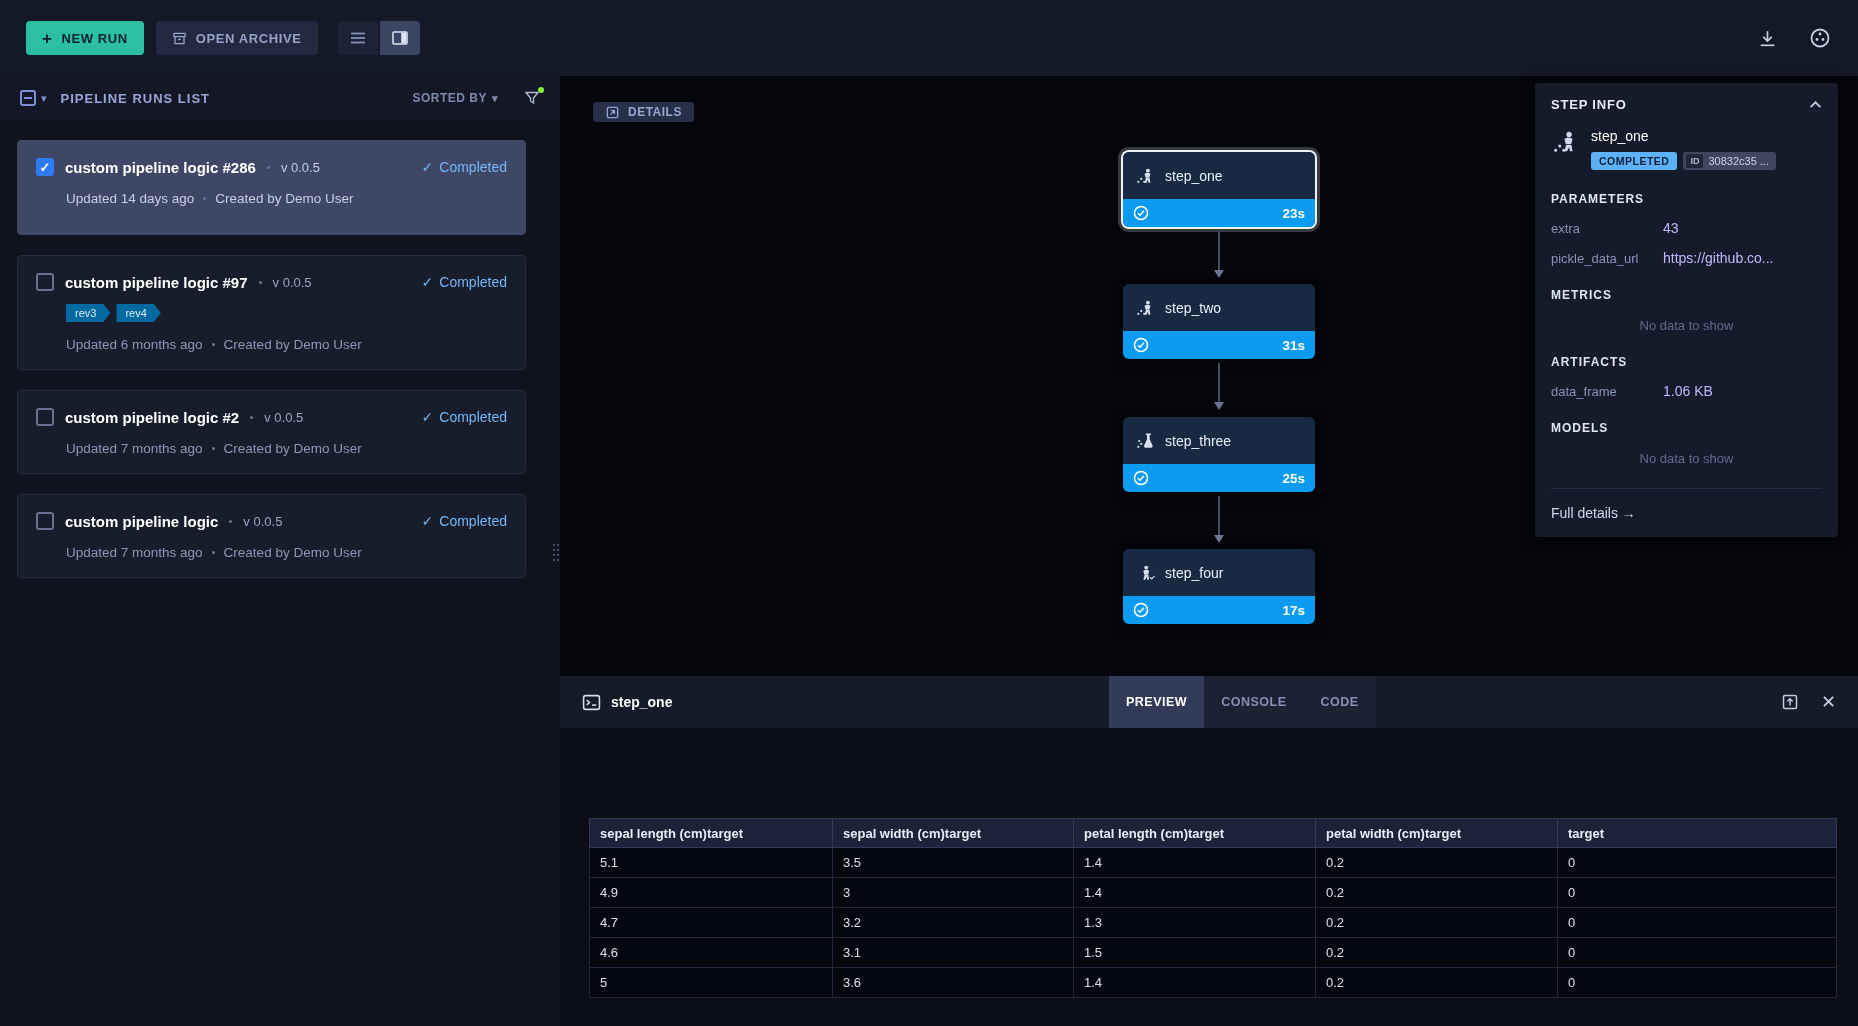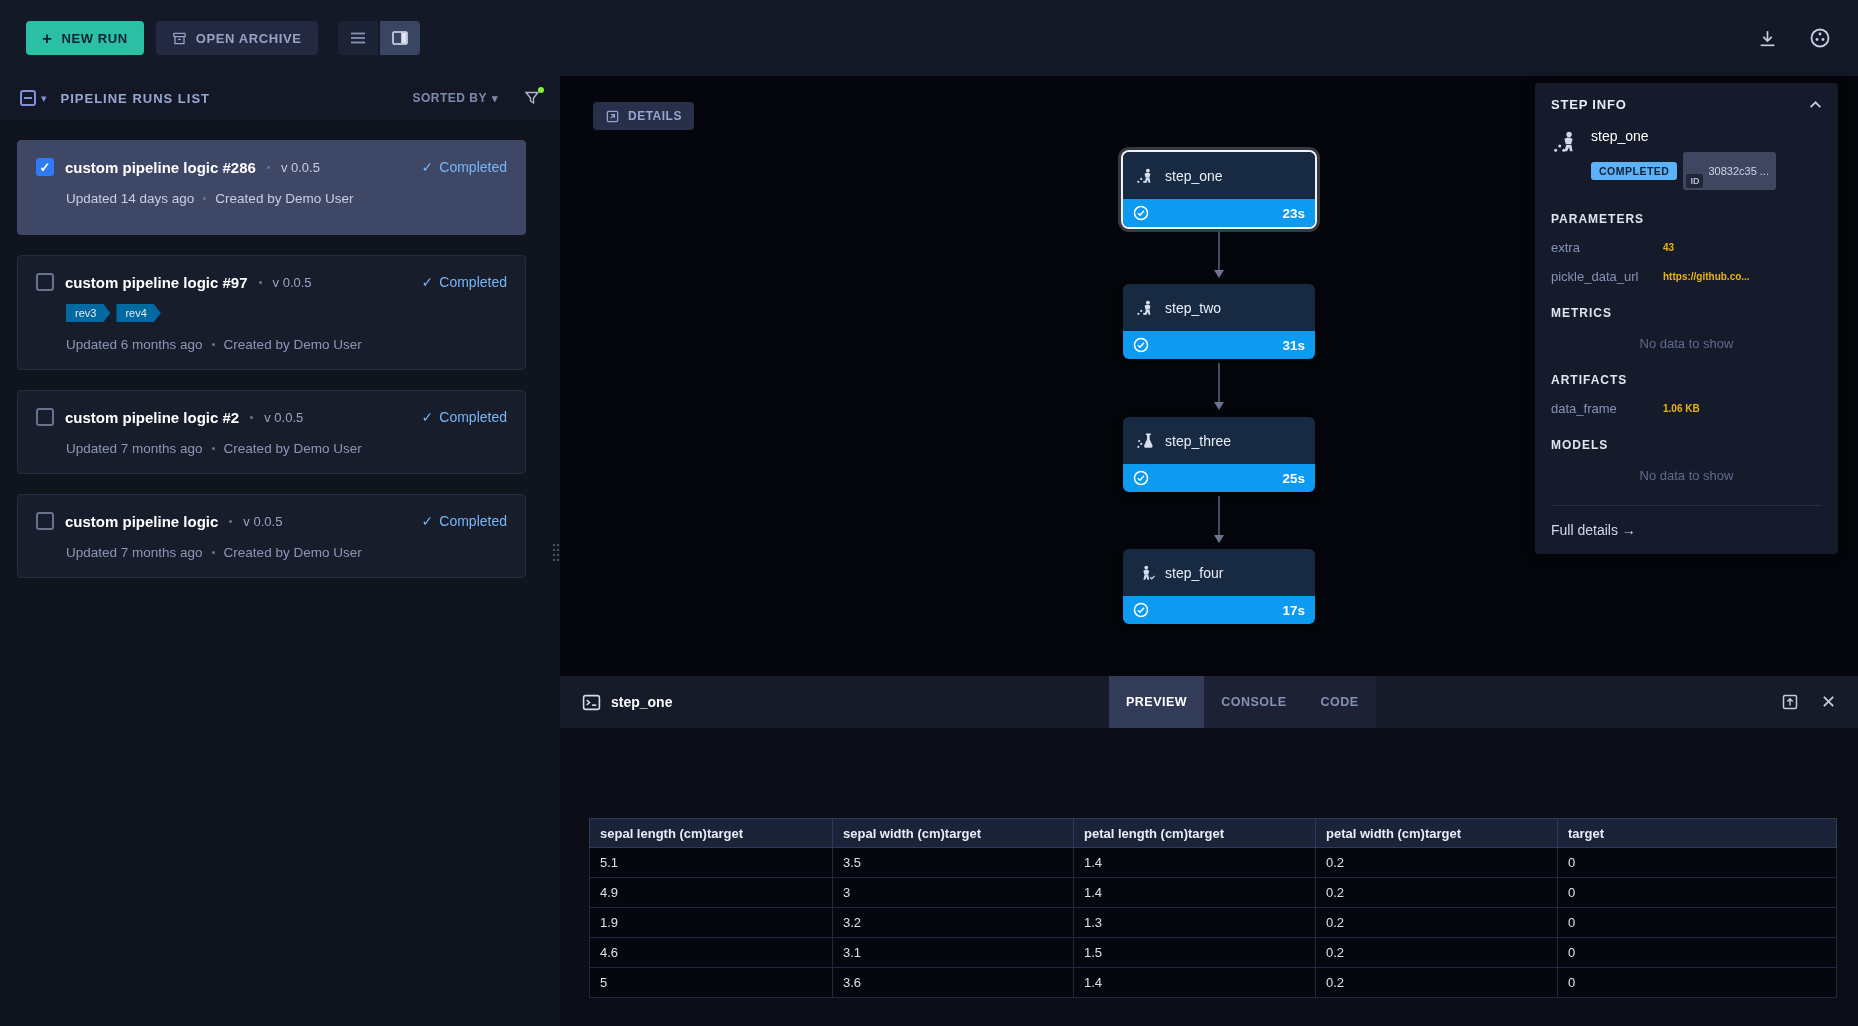--- a/index.html
+++ b/index.html
@@ -58,21 +58,21 @@
          clip-path:polygon(0 0, calc(100% - 7px) 0, 100% 50%, calc(100% - 7px) 100%, 0 100%); }
 
   
   .grip { position:absolute; left:552px; top:540px; width:10px; height:28px; z-index:5; cursor:col-resize; }
   .grip i { position:absolute; left:1px; top:4px; width:2px; height:2px; border-radius:50%; background:#5b6681;
             box-shadow:0 5px 0 #5b6681,0 10px 0 #5b6681,0 15px 0 #5b6681,
                        4px 0 0 #5b6681,4px 5px 0 #5b6681,4px 10px 0 #5b6681,4px 15px 0 #5b6681; }
 
   
   #graph { position:absolute; left:560px; top:76px; width:1298px; height:600px; background:#04060b; }
-  .details-btn { position:absolute; left:33px; top:26px; height:28px; background:#272f49;
+  .details-btn { position:absolute; left:33px; top:26px; height:20px; background:#272f49;
                  border-radius:4px; display:flex; align-items:center; gap:8px; padding:0 12px;
                  color:#97a5d3; font-size:12px; font-weight:bold; letter-spacing:.5px; cursor:pointer; }
 
   .node { position:absolute; left:563px; width:192px; border-radius:6px; overflow:hidden;
           box-shadow:0 3px 10px rgba(0,0,0,.65); cursor:pointer; }
   .node.selected { box-shadow:0 0 0 2px #eef2fb, 0 0 0 5px rgba(238,242,251,.22); }
   .node-header { height:47px; background:#182a42; display:flex; align-items:center; gap:10px;
                  padding:0 12px; color:#e9eff9; font-size:14px; }
   .node-footer { height:28px; background:#0c9bf1; display:flex; align-items:center; padding:0 10px; }
   .duration { margin-left:auto; font-weight:bold; font-size:13.5px; color:#fff; }
@@ -87,26 +87,26 @@
   .si-title { font-size:13px; font-weight:bold; color:#e8ecf6; letter-spacing:.8px; }
   .si-chevron { margin-left:auto; cursor:pointer; display:flex; }
   .si-identity { display:flex; gap:12px; margin-top:16px; }
   .si-name { font-size:14px; color:#fff; }
   .si-badges { display:flex; gap:6px; margin-top:8px; align-items:center; }
   .badge-completed { background:#5db2f7; color:#0d2036; font-size:10.5px; font-weight:bold;
                      letter-spacing:.5px; padding:3px 8px; border-radius:3px; }
   .badge-id { background:#3f4760; border-radius:3px; padding:2px 7px 2px 3px; display:flex;
               align-items:center; gap:5px; max-width:120px; }
   .badge-id .id-tag { background:#212739; color:#aeb9d6; font-size:9px; font-weight:bold;
-                      border-radius:2px; padding:2px 4px;margin-top:20px; }
+                      border-radius:2px; padding:2px 4px; }
   .badge-id .id-val { color:#cdd5e8; font-size:11px; white-space:nowrap; overflow:hidden; text-overflow:ellipsis; }
   .si-section { margin-top:22px; font-size:12px; font-weight:bold; color:#dfe5f2; letter-spacing:1px; }
   .kv { display:grid; grid-template-columns:112px 1fr; margin-top:14px; align-items:center; }
   .kv .k { color:#8593b8; font-size:13px; }
-  .kv .v { color:#eab308; font-size:10px; font-weight:bold; white-space:nowrap; overflow:hidden; text-overflow:ellipsis; }
+  .kv .v { color:#c4b5fd; font-size:14px; font-weight:normal; white-space:nowrap; overflow:hidden; text-overflow:ellipsis; }
   .no-data { text-align:center; color:#5f6b8c; font-size:13px; margin-top:16px; }
   .si-footer { border-top:1px solid #262d44; margin-top:22px; padding:15px 0; }
   .full-details { color:#d2d9ea; font-size:14px; cursor:pointer; }
 
   
   #bottom-panel { position:absolute; left:560px; top:676px; width:1298px; height:350px;
                   background:#0b0e16; }
   .bp-header { position:relative; height:52px; background:#161b2a; display:flex; align-items:center;
                padding:0 22px; }
   .bp-step-name { margin-left:10px; font-size:14px; font-weight:bold; color:#fff; }
@@ -535,21 +535,21 @@
           <td>0</td>
         </tr>
         <tr>
           <td>4.9</td>
           <td>3</td>
           <td>1.4</td>
           <td>0.2</td>
           <td>0</td>
         </tr>
         <tr>
-          <td>1.9</td>
+          <td>4.7</td>
           <td>3.2</td>
           <td>1.3</td>
           <td>0.2</td>
           <td>0</td>
         </tr>
         <tr>
           <td>4.6</td>
           <td>3.1</td>
           <td>1.5</td>
           <td>0.2</td>

